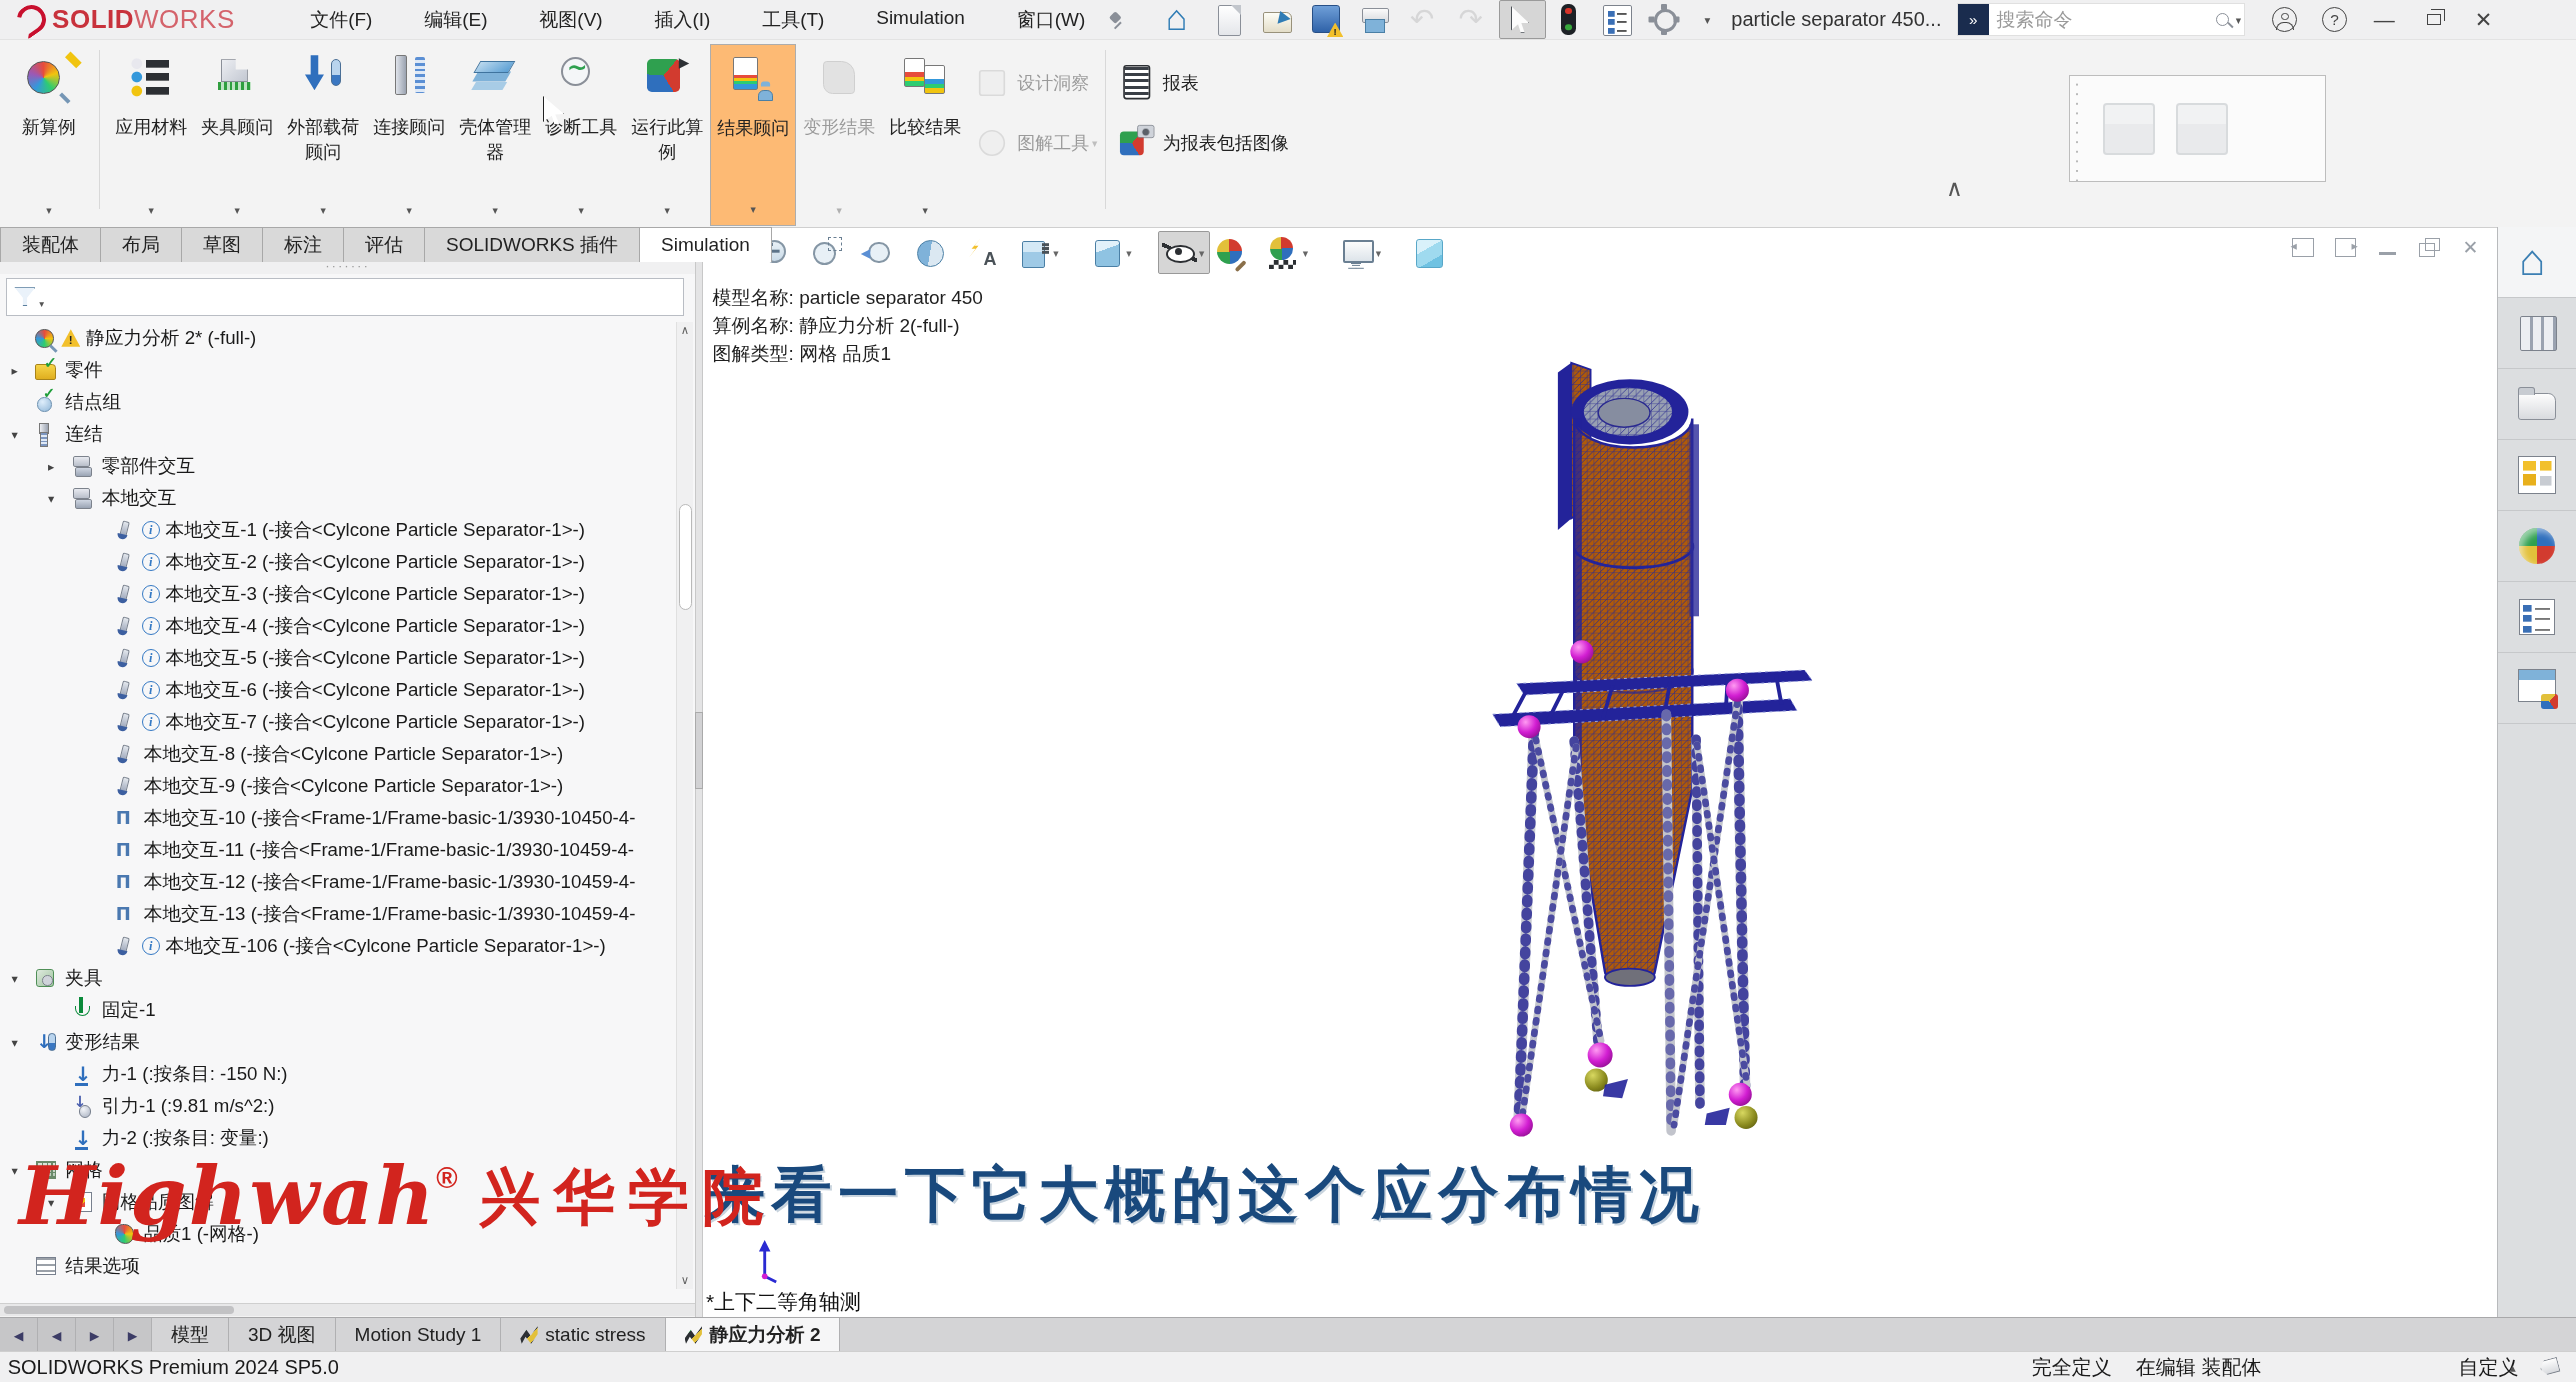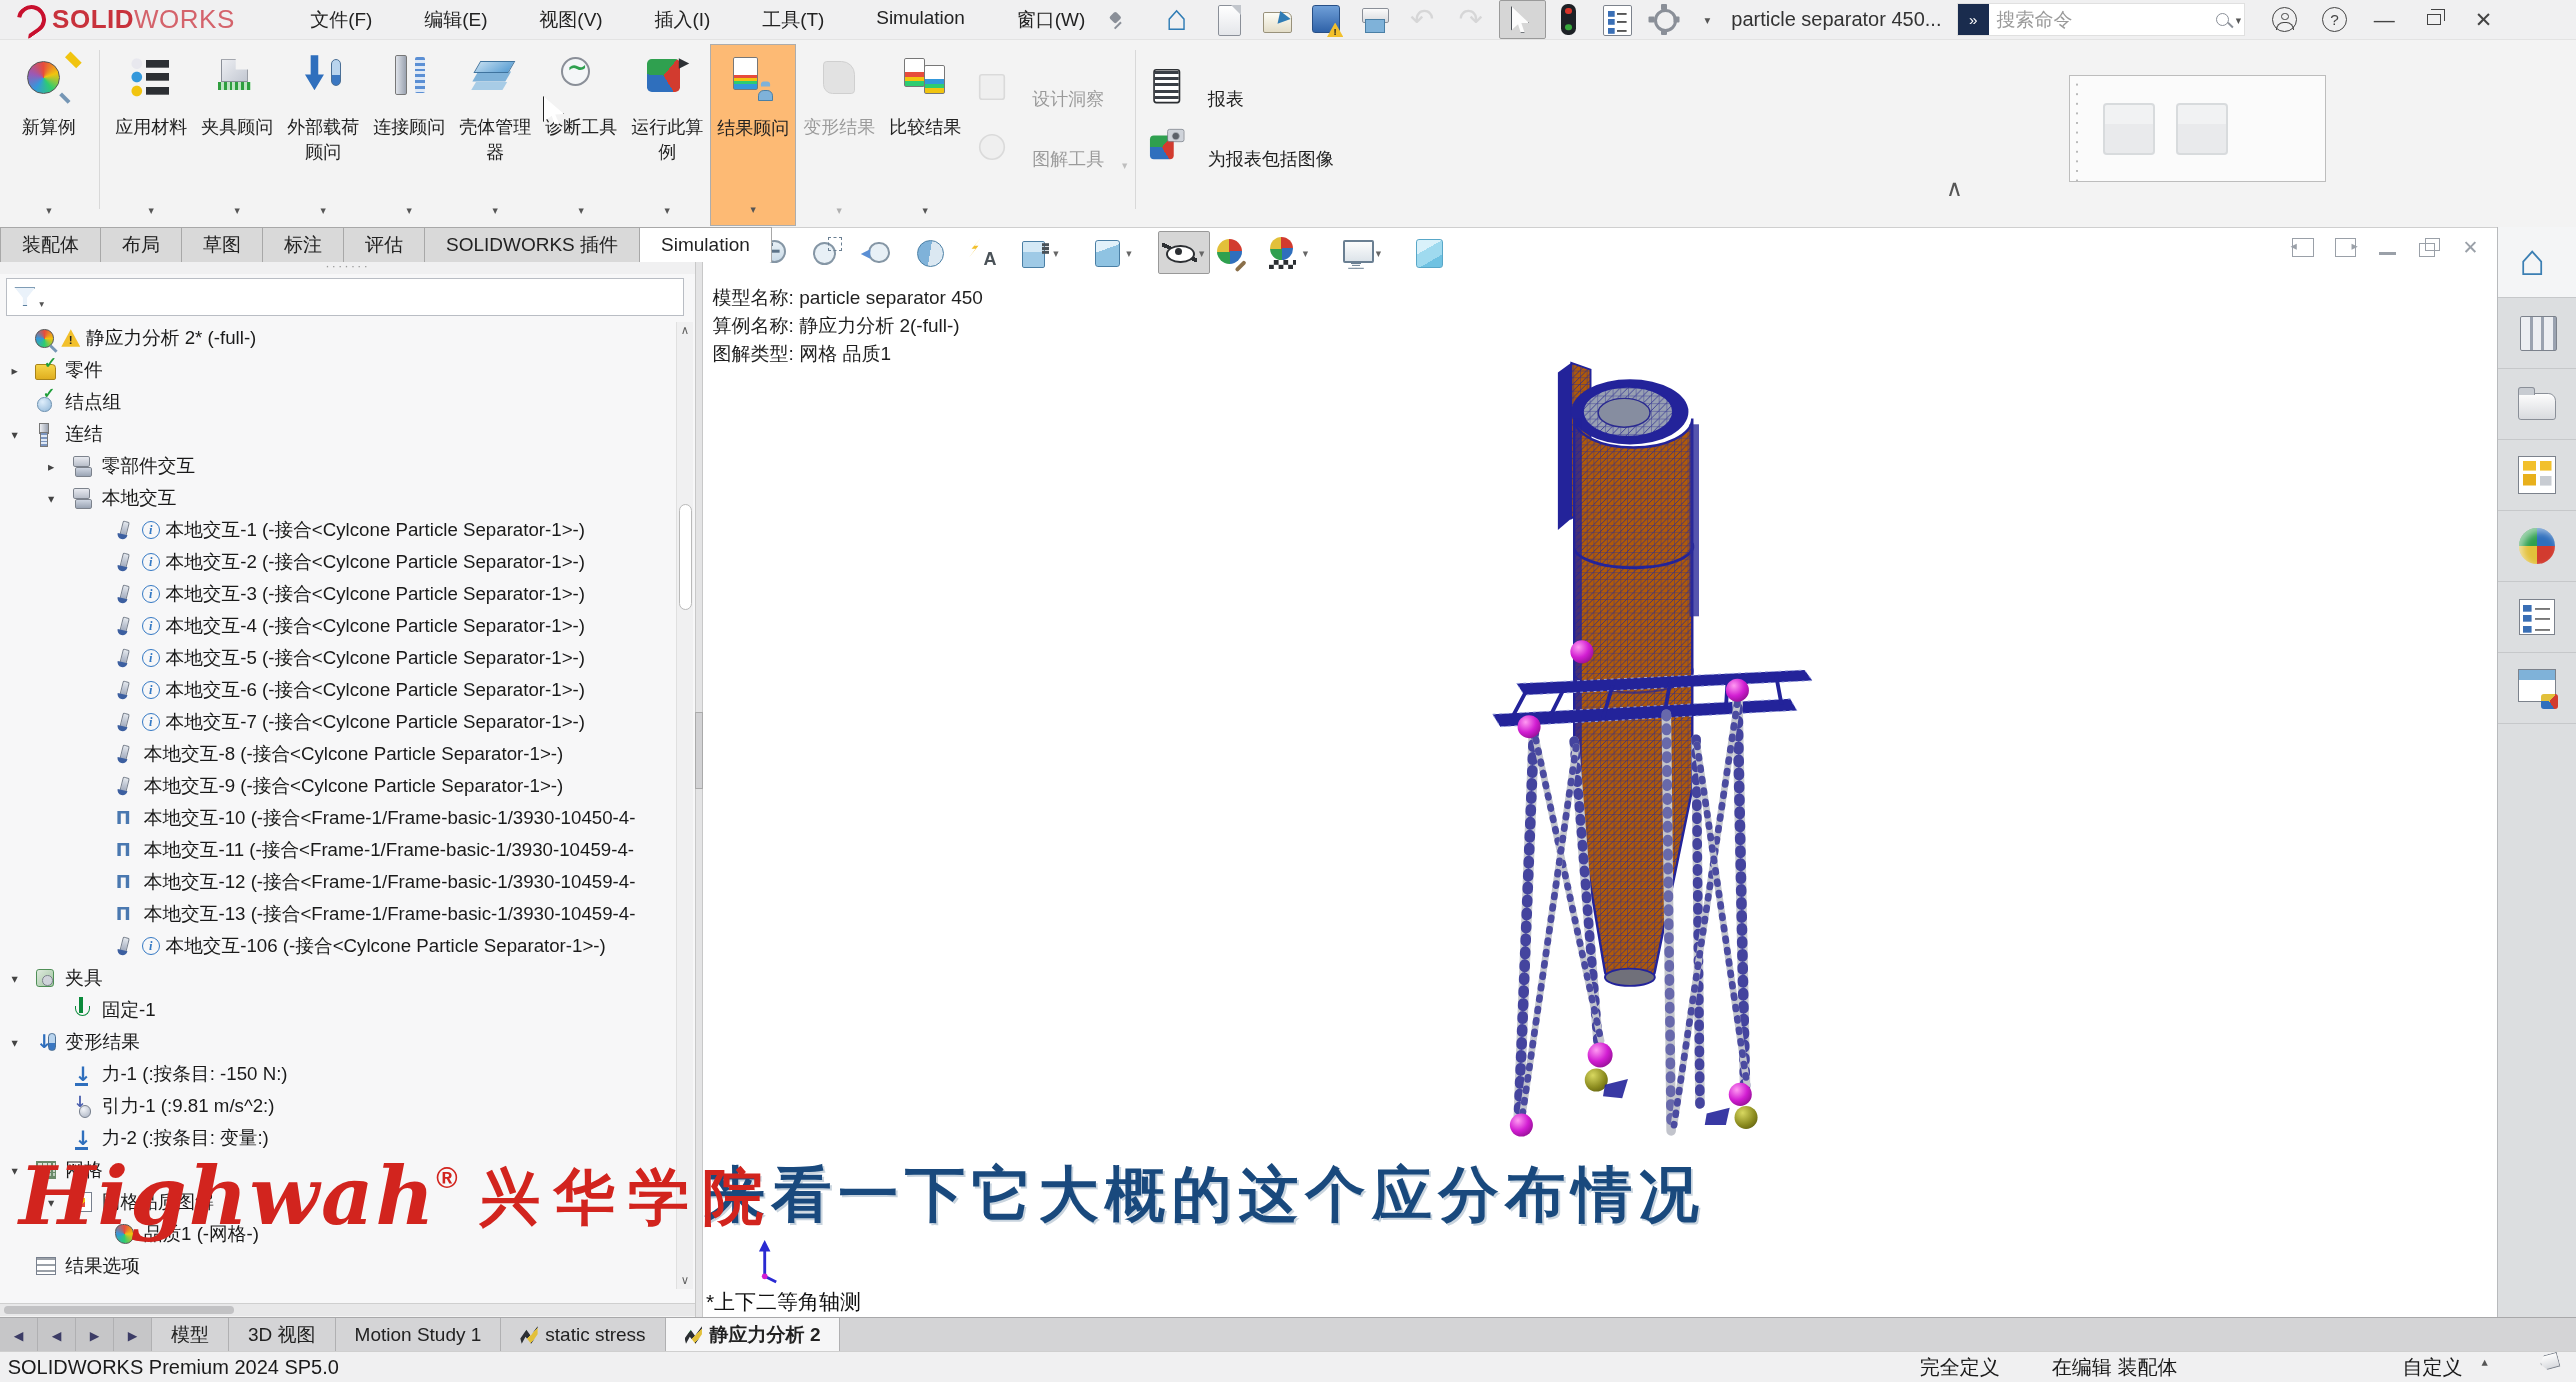--- a/index.html
+++ b/index.html
@@ -94,21 +94,21 @@
   .ri[data-icon="results-adv"]::after{content:"";position:absolute;right:3.8px;bottom:1.9px;width:13.4px;height:8.6px;background:#7fb2d9;border:1.9px solid #4a7fa5;border-radius:5.8px 5.8px 0 0;box-shadow:0 -11.5px 0 -2.9px #7fb2d9}
   .ri[data-icon="deform"]::before{content:"";position:absolute;inset:7.7px;background:#c9cdd4;border:1.9px solid #9aa0a8;border-radius:3.8px 13.4px 3.8px 9.6px}
   .ri[data-icon="compare"]::before{content:"";position:absolute;left:2.9px;top:4.8px;width:19px;height:27px;background:linear-gradient(#fff 50%,#e74c3c 50% 66%,#f1c40f 66% 82%,#2ecc71 82%);border:1.9px solid #777;border-radius:1.9px}
   .ri[data-icon="compare"]::after{content:"";position:absolute;right:3.8px;top:11.5px;width:19px;height:27px;background:linear-gradient(#fff 50%,#3498db 50% 66%,#2ecc71 66% 82%,#f1c40f 82%);border:1.9px solid #777;border-radius:1.9px}
   .ri[data-icon="insight"]::before{content:"";position:absolute;inset:7.7px;border:2.9px solid #b5bac2;border-radius:3.8px;background:#e8eaee}
   .ri[data-icon="plot-tools"]::before{content:"";position:absolute;inset:7.7px;border-radius:50%;border:2.9px solid #b5bac2;background:#e8eaee}
   .ri[data-icon="report"]::before{content:"";position:absolute;left:5.8px;top:1.9px;width:29px;height:38px;background:repeating-linear-gradient(#3a3f46 0 3.8px,#fff 3.8px 7.7px);border:2.9px solid #2c2f33;border-radius:3.8px}
   .ri[data-icon="report-image"]::before{content:"";position:absolute;left:1.9px;top:9.6px;width:29px;height:29px;border-radius:4.8px;background:conic-gradient(from 40deg,#d23b2f 0 30%,#2f6fbd 0 65%,#2fa04f 0)}
   .ri[data-icon="report-image"]::after{content:"";position:absolute;right:3.8px;top:1.9px;width:19px;height:14.4px;background:radial-gradient(circle at 50% 55%,#5b6068 3.8px,#cfd3da 4.8px);border:1.9px solid #7c828c;border-radius:2.9px}
   .rstack{display:flex;flex-direction:column;justify-content:flex-start;gap:3.8px;padding-top:11.5px}
-  .rrow{display:flex;align-items:flex-end;gap:16px;height:56px}
+  .rrow{display:flex;align-items:center;gap:1px;height:56px}
   .rrow[data-disabled="true"]{opacity:.42;filter:grayscale(1)}
   .rrow .ri{transform:scale(.82)}
   .rrow .rlabel2{font-size:18px;color:#222;white-space:nowrap}
   .rrow .rdd2{font-size:10.6px;color:#777;margin-left:1.9px}
   #ribbon-float{position:absolute;left:2069px;top:75px;width:257px;height:107px;background:#fbfbfb;border:1px solid #bdbdbd;display:flex;align-items:center;z-index:5}
   .float-handle{width:11.5px;height:100%;background:radial-gradient(circle,#b9b9b9 1.2px,transparent 1.5px) 3.8px 3.8px/5.8px 9.6px repeat-y}
   .float-ic{width:52px;height:52px;margin-left:21px;opacity:.35;border:2.9px solid #9aa0a8;border-radius:3.8px;background:linear-gradient(#dfe2e6 40%,#c8ccd2 40%)}
   #ribbon-collapse{position:absolute;left:1946px;top:175px;font-size:23px;color:#555;z-index:5}
   
   #cmdtabs{position:absolute;left:0;top:227px;height:35px;display:flex;z-index:10}
@@ -250,21 +250,21 @@
   
   #docbar{position:absolute;left:0;top:1317px;width:2576px;height:35px;background:#d4d4d6;border-top:1px solid #a8a8aa;display:flex;align-items:stretch;z-index:20}
   .navbtn{width:38px;border-right:1px solid #b0b0b2;background:#c6c6c8;display:flex;align-items:center;justify-content:center;font-size:12.5px;color:#3c3c66}
   .dtab{padding:0 19px;display:flex;align-items:center;gap:7.7px;font-size:19px;color:#222;background:#d4d4d6;border-right:1px solid #b0b0b2}
   .dtab[data-active="true"]{background:#f6f6f7;font-weight:bold}
   .dtab-ic{width:17.3px;height:17.3px;background:linear-gradient(135deg,#2fa04f 30%,#2c2f33 30% 55%,#e2c03a 55% 75%,#2c2f33 75%);clip-path:polygon(0 70%,35% 20%,60% 55%,100% 0,100% 45%,62% 100%,30% 60%,8% 100%);display:none}
   .dtab[data-hasicon="true"] .dtab-ic{display:block}
   
   #statusbar{position:absolute;left:0;top:1351px;width:2576px;height:31px;background:#f0f0f1;border-top:1px solid #cfcfcf;display:flex;align-items:center;font-size:20px;color:#1a1a1a;z-index:20}
   #status-left{margin-left:7.7px}
-  #status-right{margin-left:auto;display:flex;align-items:flex-start;gap:52px;margin-right:17.3px}
+  #status-right{margin-left:auto;display:flex;align-items:center;gap:24px;margin-right:17.3px}
   .status-dd{font-size:12.5px;color:#555;margin-left:-33px}
   .tag-icon{width:19px;height:15.4px;background:linear-gradient(#fdfdfd,#d8dade);border:1.9px solid #7c828c;clip-path:polygon(0 50%,30% 0,100% 0,100% 100%,30% 100%);position:relative;transform:rotate(-15deg)}
   
   #modelsvg{position:absolute;left:756px;top:129px;z-index:1}
   
   #mouse{position:absolute;left:543px;top:96px;width:21px;height:29px;background:#fff;border:1.9px solid #222;clip-path:polygon(0 0,100% 62%,58% 64%,78% 96%,56% 100%,42% 68%,0 90%);z-index:60}
 </style>
 </head>
 <body>
 

